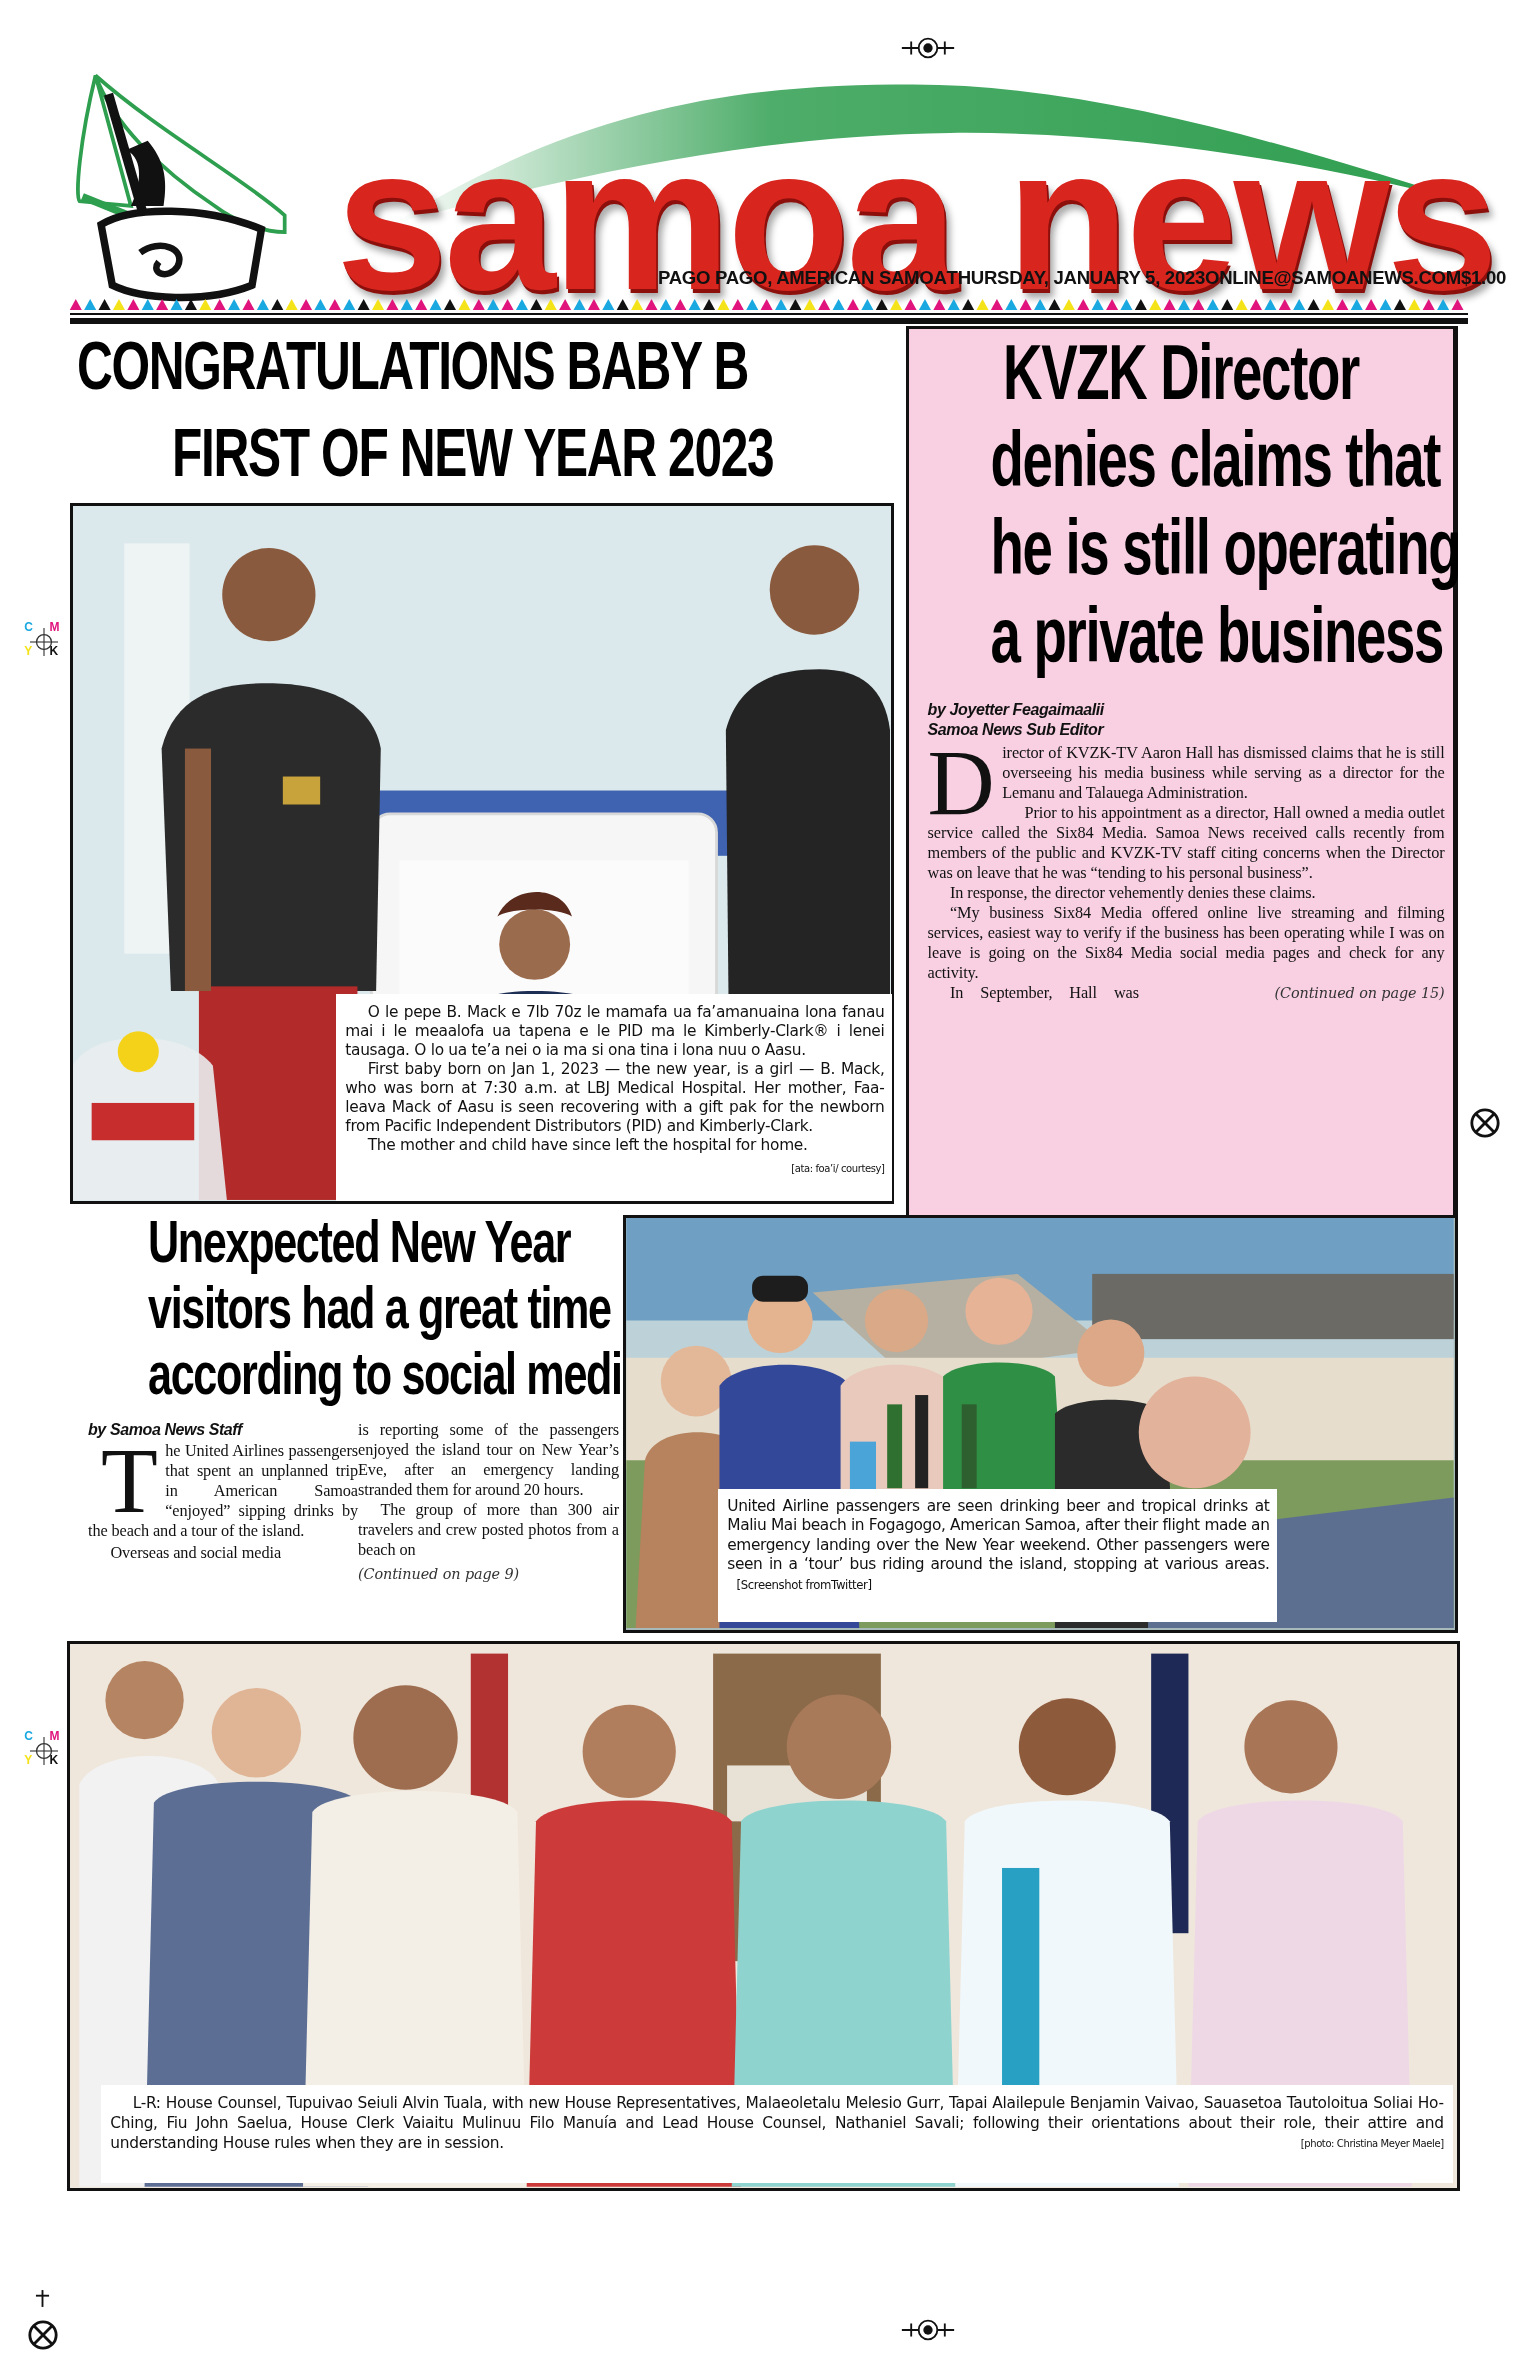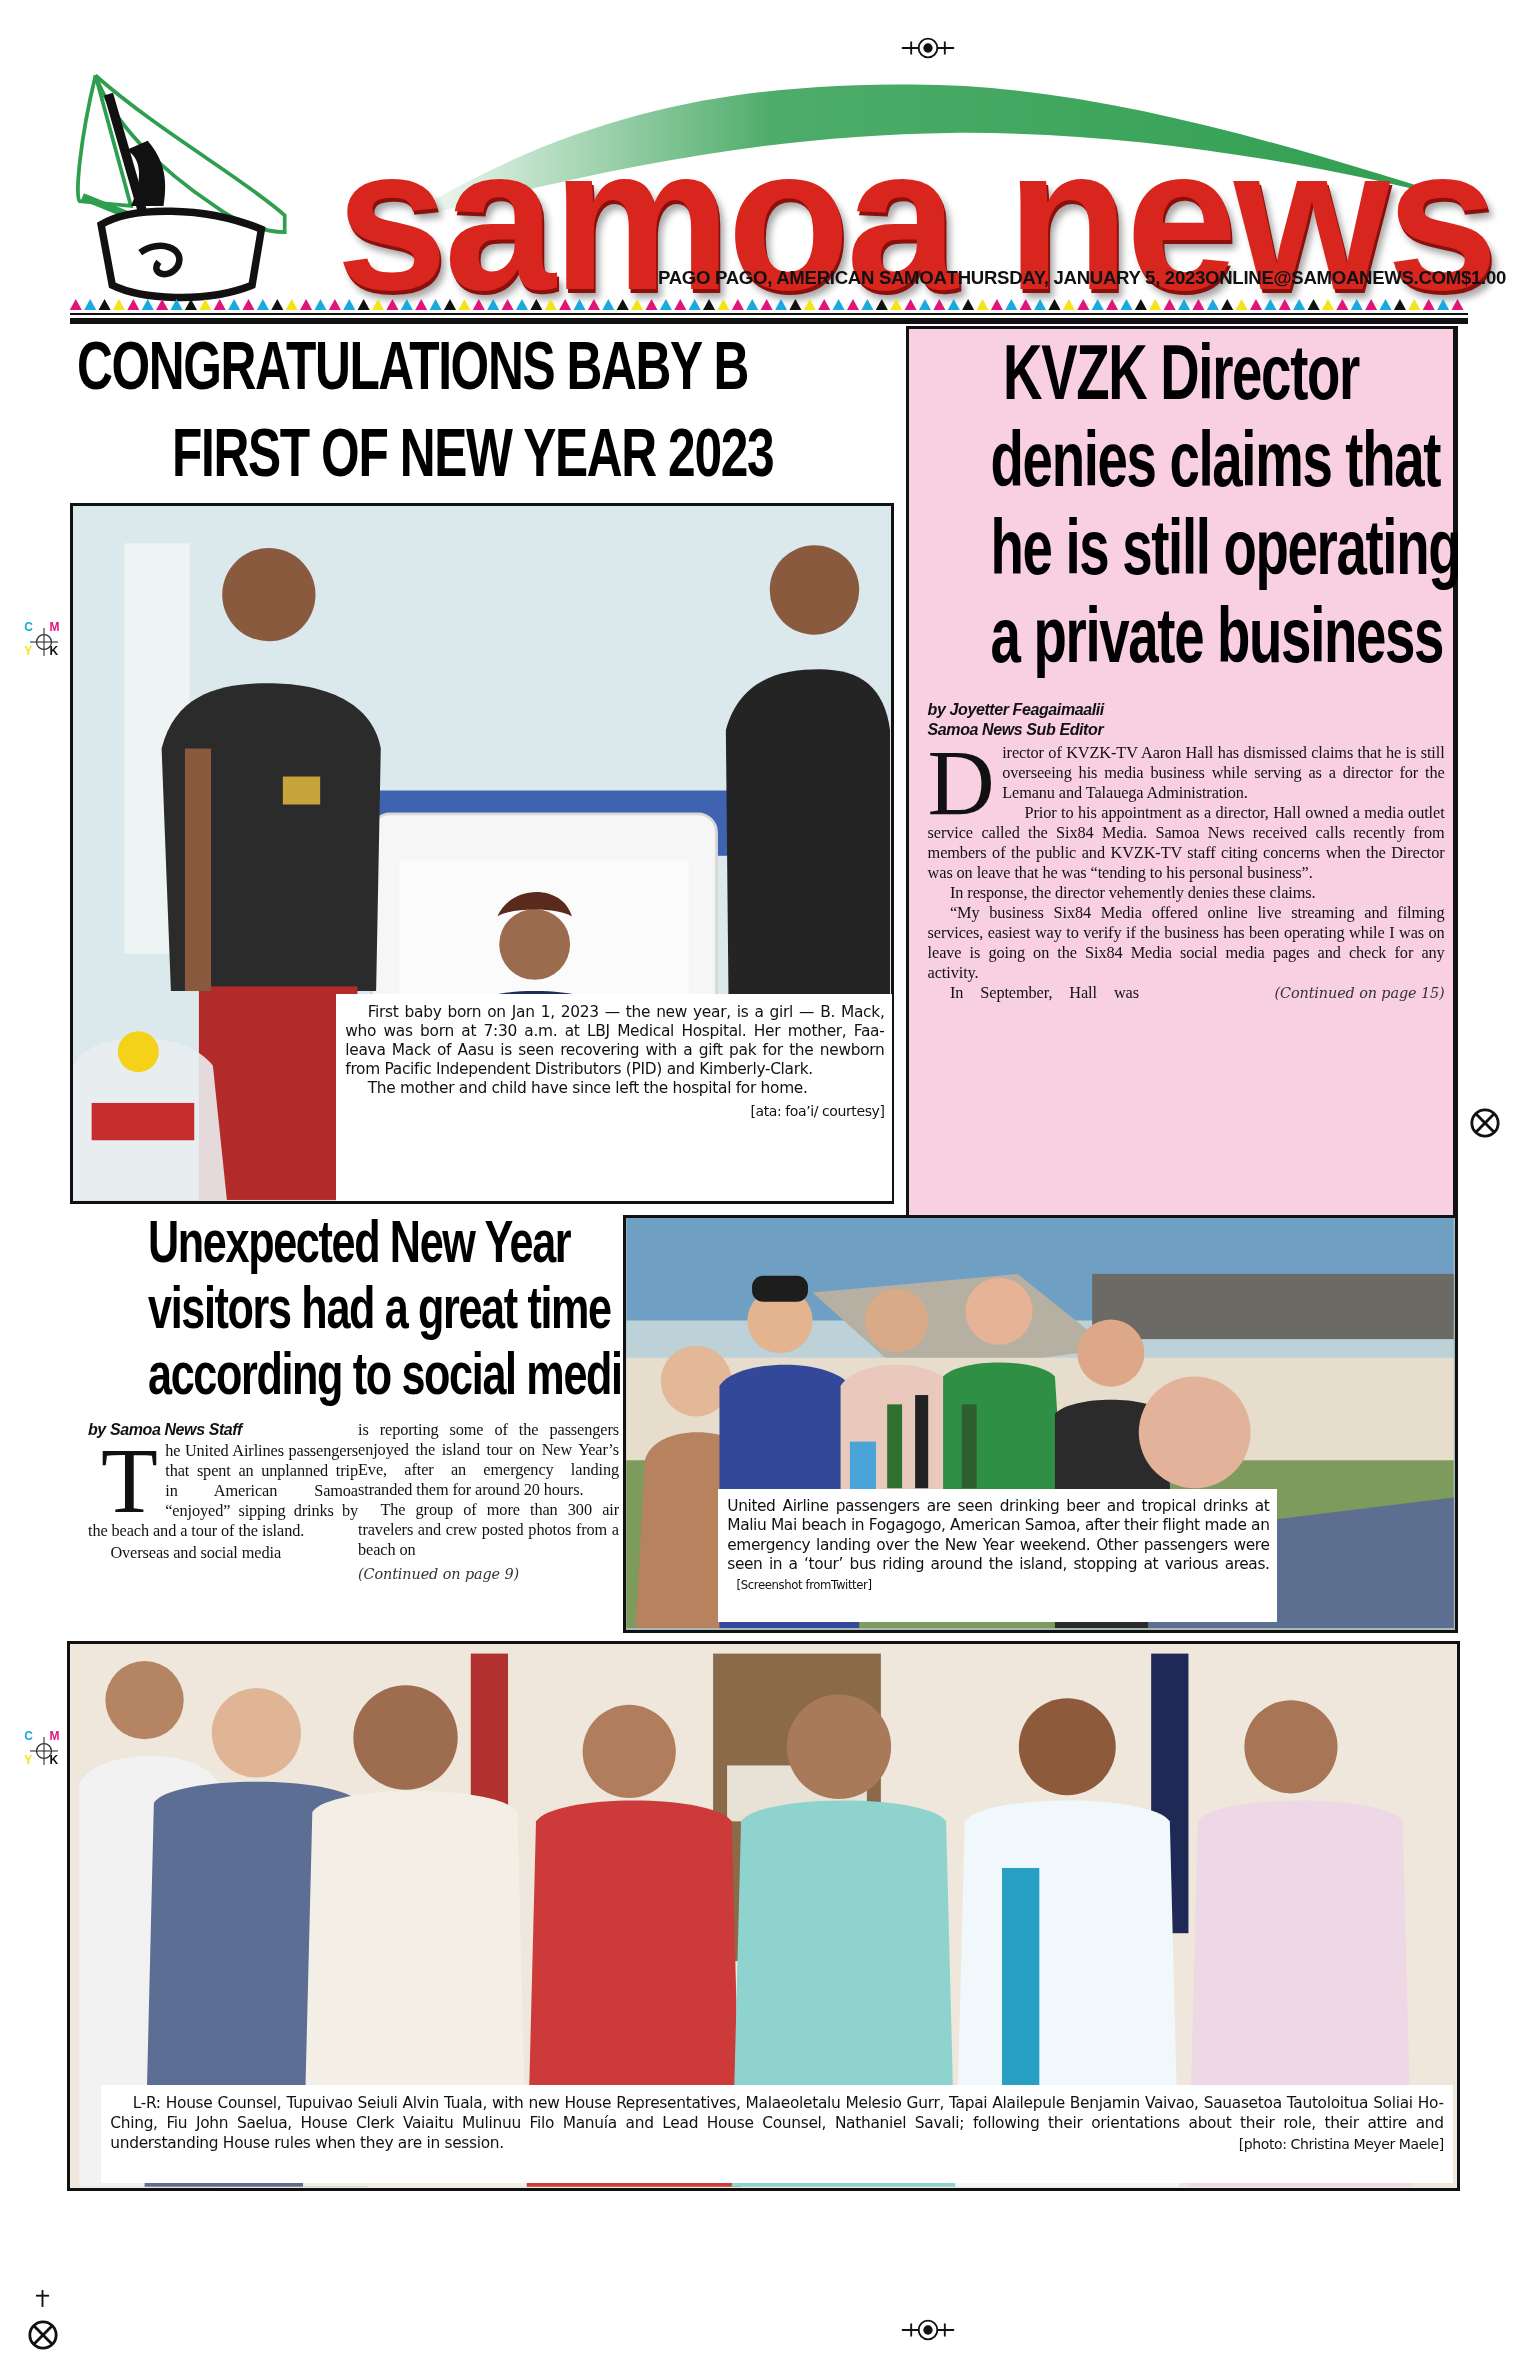--- a/index.html
+++ b/index.html
@@ -51,21 +51,21 @@
   .baby-photo { left: 70px; top: 503px; width: 824px; height: 701px; background: #dfeaec; }
   .caption-box {
     background: #fff; font-family: "DejaVu Sans", sans-serif; color: #111;
   }
   .baby-caption {
     left: 336px; top: 994px; width: 556px; height: 207px;
     padding: 9.3px 7.5px 5.6px 9.3px; font-size: 15.4px; line-height: 19px;
     letter-spacing: -0.3px; text-align: justify;
   }
   .baby-caption p { text-indent: 22.4px; }
-  .credit { text-align: right; font-size: 14px; margin-top: 3.7px; letter-spacing: -0.4px; }
+  .credit { text-align: right; font-size: 10px; margin-top: 3.7px; letter-spacing: -0.4px; }
 
   
   .kvzk-box {
     left: 906px; top: 326px; width: 552px; height: 920px;
     background: #f8d0e2; border: 3.7px solid #111; border-right-width: 5.6px; padding-left: 24px;
   }
   .kvzk-hed { position: absolute; left: 0; width: 100%; text-align: center; font-size: 78px; line-height: 78px; transform: scaleX(0.7); transform-origin: center top; }
   .byline { font-family: Liberation Sans, sans-serif; font-style: italic; font-weight: bold; font-size: 16px; line-height: 19.6px; letter-spacing: -0.4px; }
   .body-text { font-family: "Liberation Serif", serif; font-size: 16.3px; line-height: 20px; text-align: justify; color: #111; letter-spacing: -0.1px; }
   .body-text p { text-indent: 22.4px; }
@@ -326,20 +326,21 @@
     <circle cx="795" cy="90" r="48" fill="#8a5a3e"></circle>
     <path d="M700,240 C715,185 760,175 800,175 C845,175 870,195 876,240 L876,744 L705,744 Z" fill="#242424"></path>
 
     <path d="M0,600 C20,560 120,560 150,600 L165,744 L0,744 Z" fill="#e9edef" opacity="0.9"></path>
     <rect x="20" y="640" width="110" height="40" fill="#c72d2d"></rect>
     <circle cx="70" cy="585" r="22" fill="#f5d21a"></circle>
   </svg>
 </figure>
 
 <div class="abs caption-box baby-caption">
+  <p>O le pepe B. Mack e 7lb 70z le mamafa ua fa’amanuaina lona fanau mai i le meaalofa ua tapena e le PID ma le Kimberly-Clark® i lenei tausaga. O lo ua te’a nei o ia ma si ona tina i lona nuu o Aasu.</p>
   <p>First baby born on Jan 1, 2023 — the new year, is a girl — B. Mack, who was born at 7:30 a.m. at LBJ Medical Hospital. Her mother, Faa-leava Mack of Aasu is seen recovering with a gift pak for the newborn from Pacific Independent Distributors (PID) and Kimberly-Clark.</p>
   <p>The mother and child have since left the hospital for home.</p>
   <div class="credit">[ata: foa’i/ courtesy]</div>
 </div>
 
 <article class="abs kvzk-box">
   <h2 class="hed kvzk-hed" style="top:3.7px">KVZK Director</h2>
   <h2 class="hed kvzk-hed" style="top:91px">denies claims that</h2>
   <h2 class="hed kvzk-hed" style="top:179px">he is still operating</h2>
   <h2 class="hed kvzk-hed" style="top:267px">a private business</h2>

